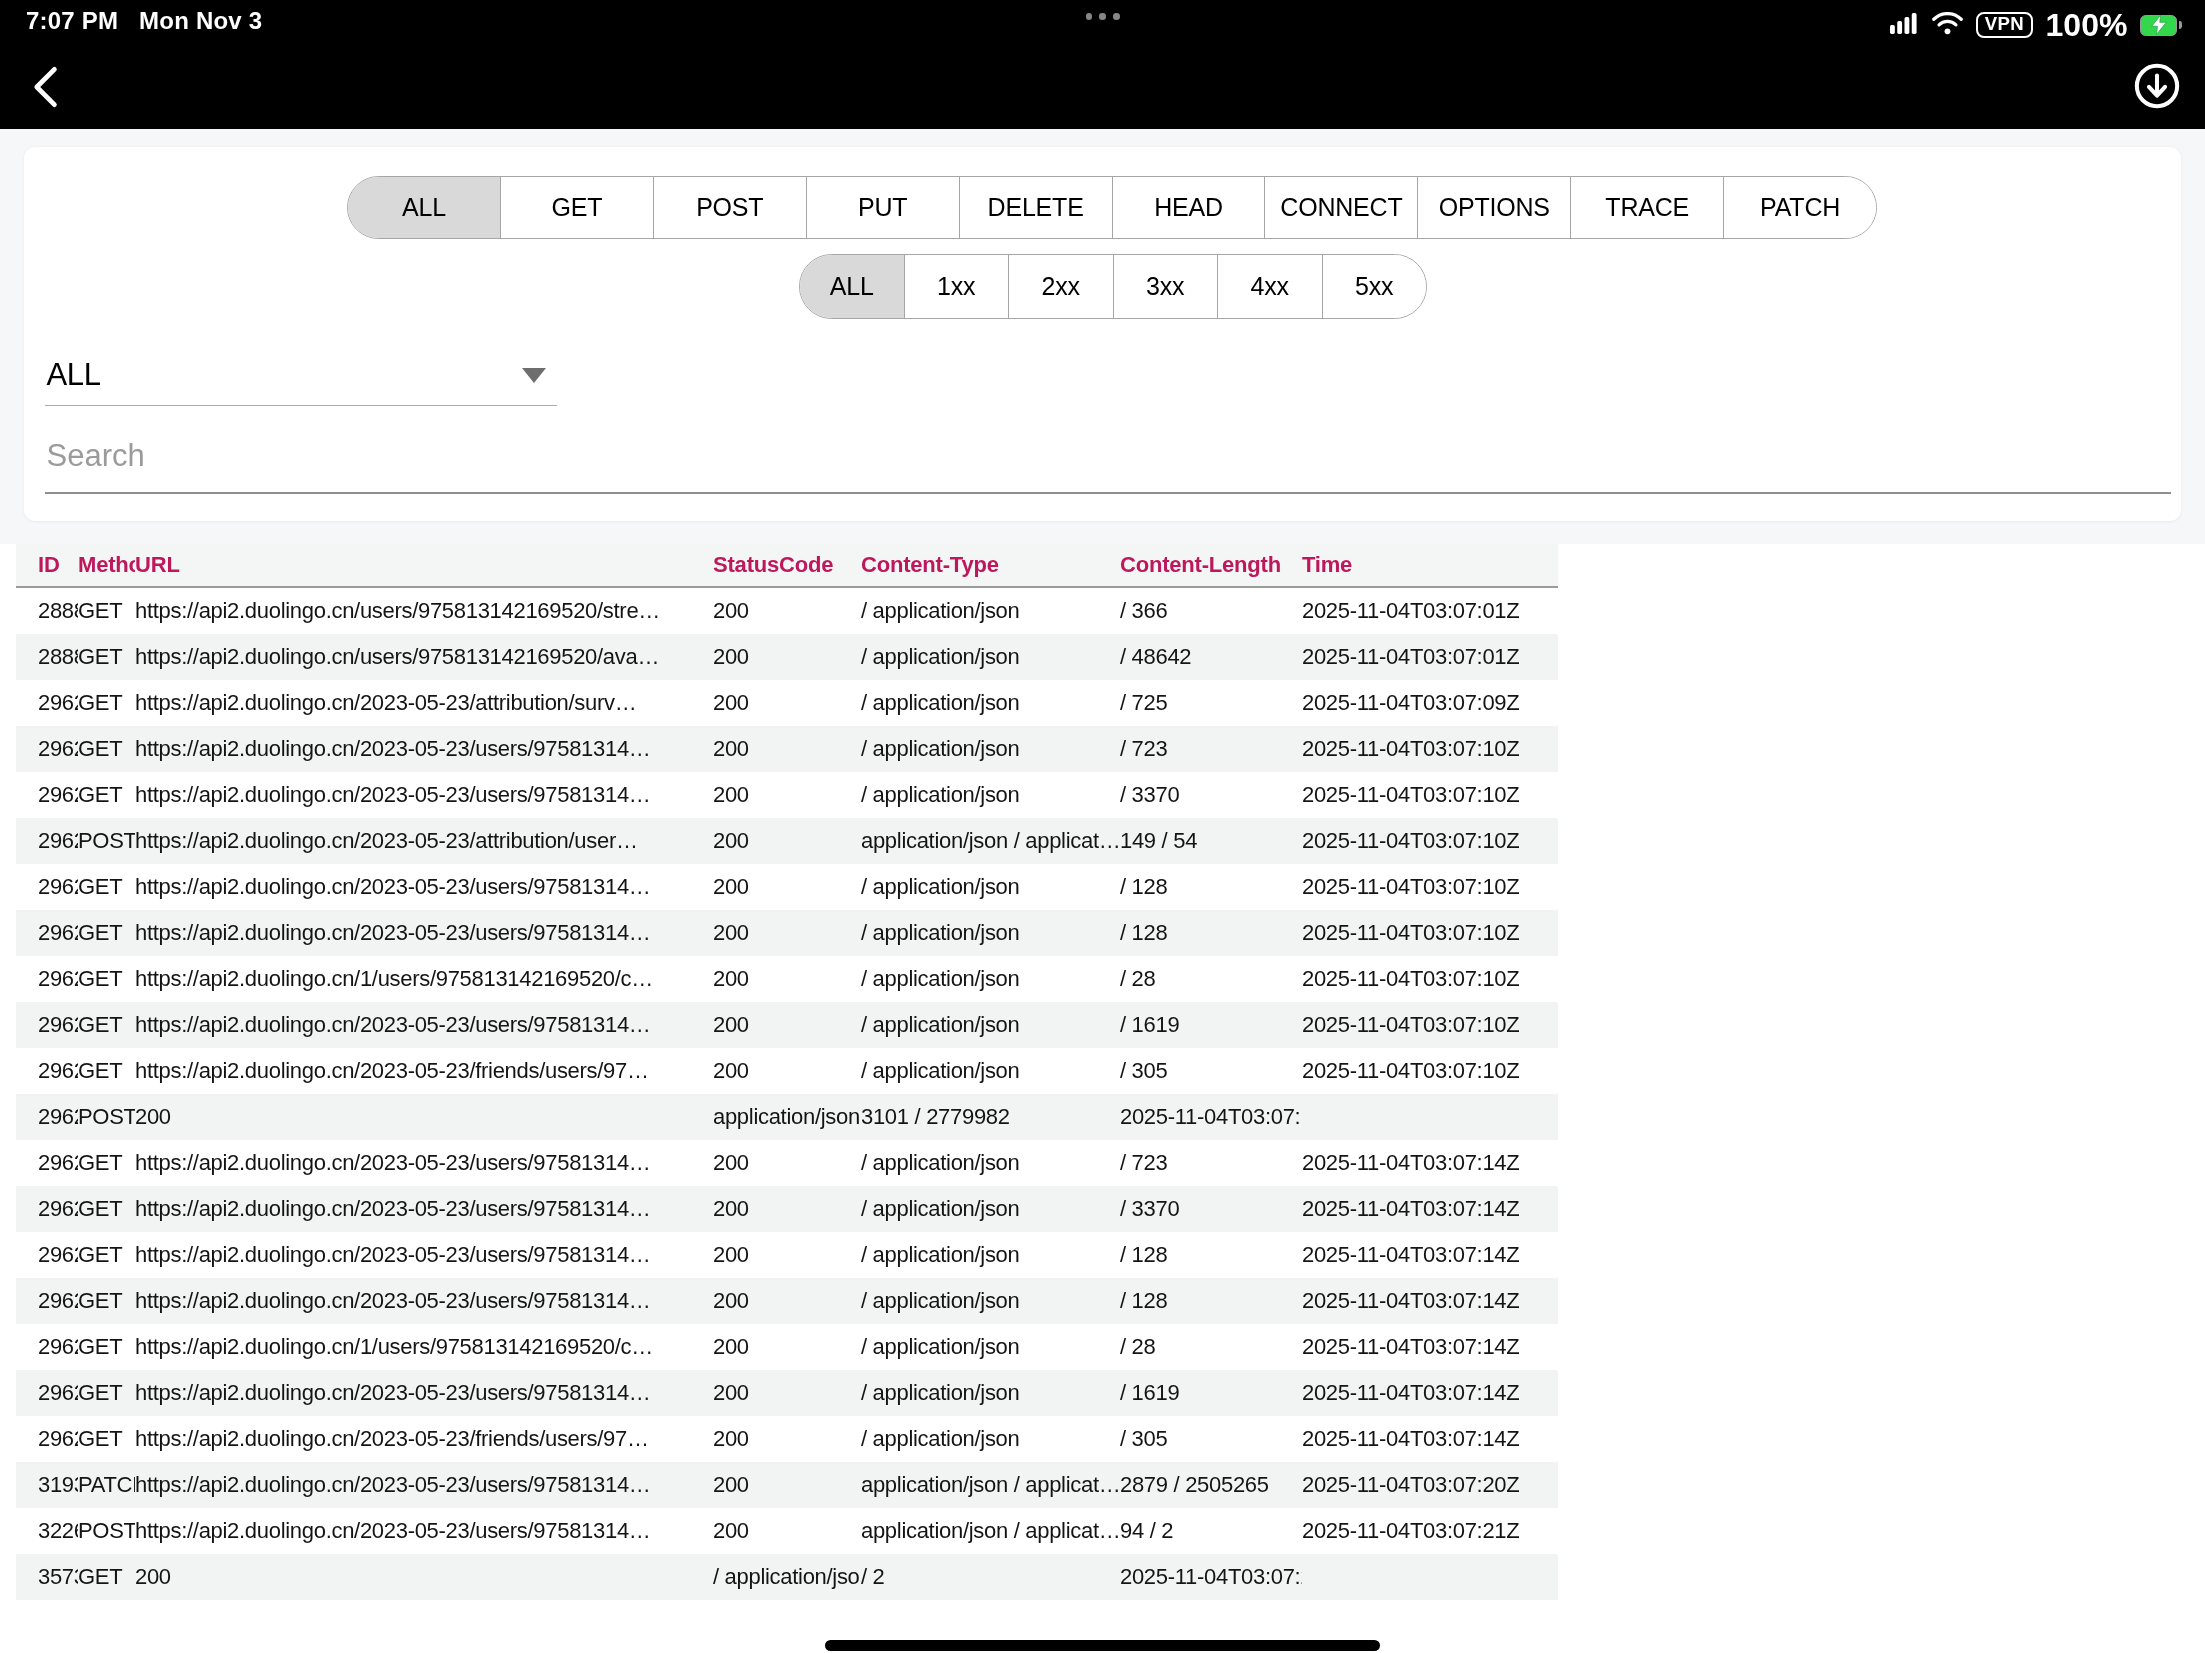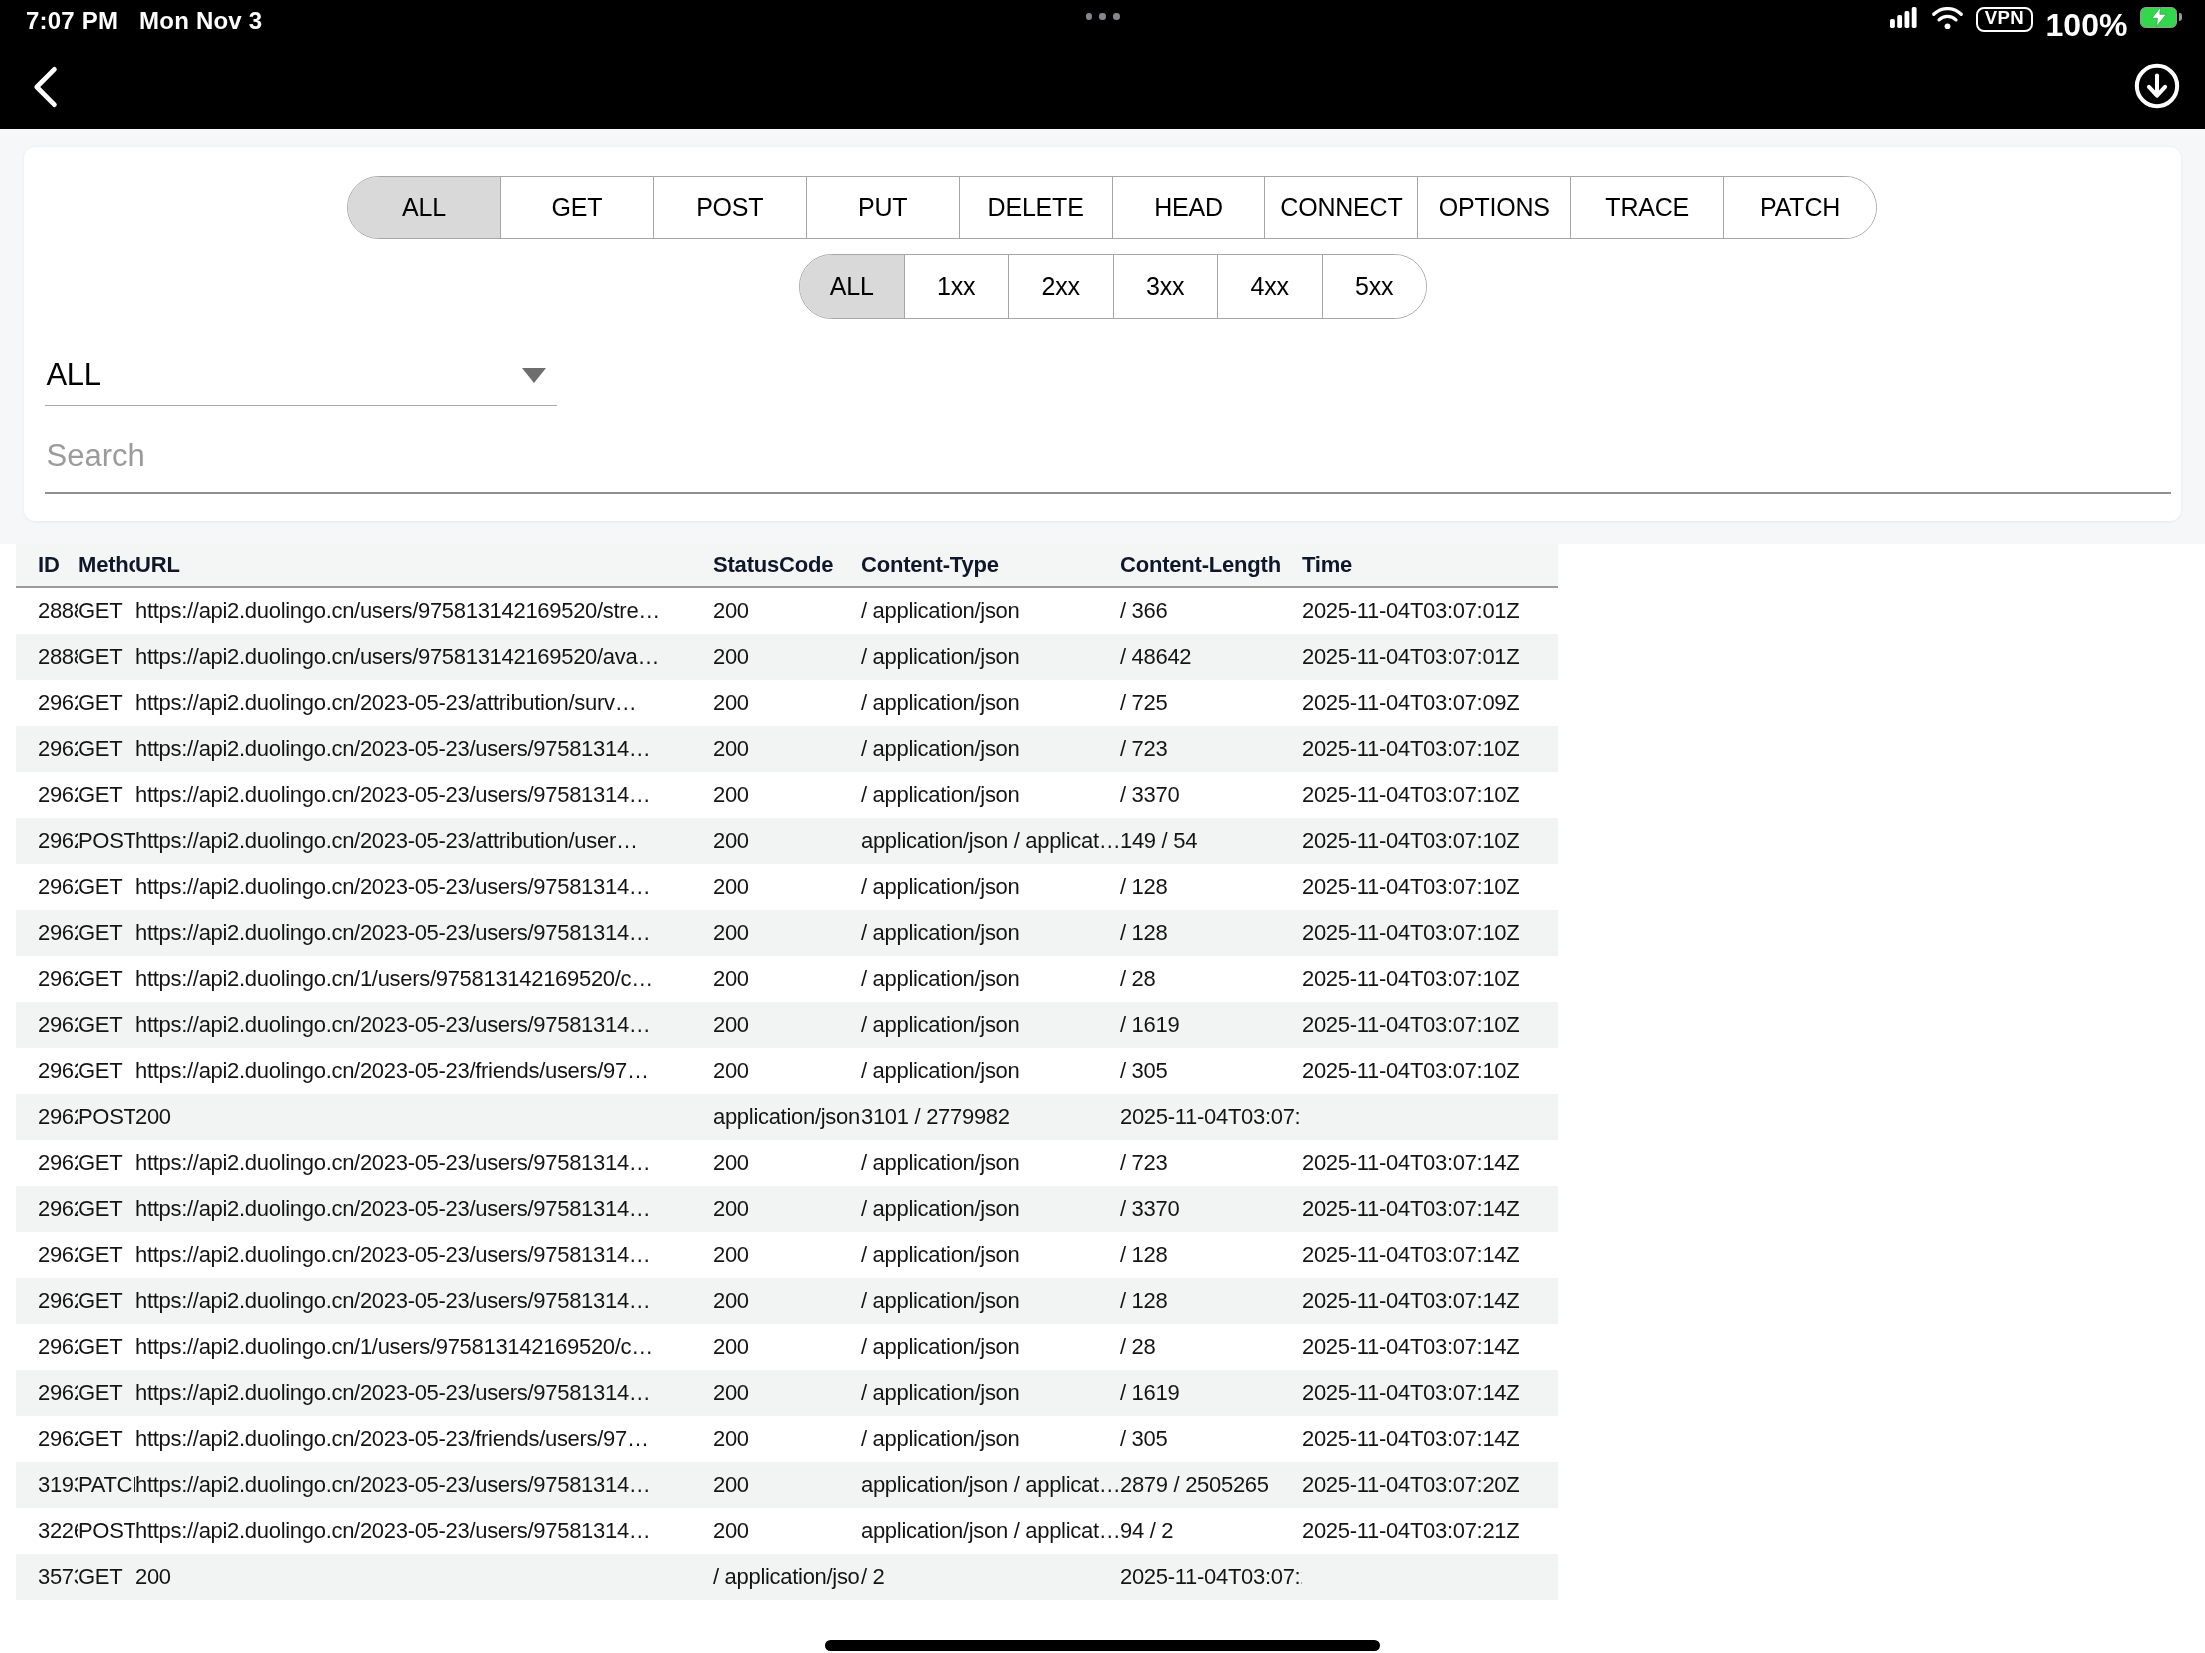--- a/index.html
+++ b/index.html
@@ -5,21 +5,21 @@
   html,body{margin:0;padding:0;width:2205px;height:1653px;overflow:hidden;
     font-family:"Liberation Sans", sans-serif;background:#f6f7f9;}
   *{box-sizing:border-box;}
 
   
   .topbar{position:absolute;left:0;top:0;width:2205px;height:129px;background:#000;color:#fff;}
   .statusbar{position:absolute;left:0;top:0;width:2205px;height:40px;display:flex;align-items:center;}
   .sb-left{position:absolute;left:26px;top:6.5px;display:flex;gap:21px;font-size:24px;font-weight:700;letter-spacing:0.2px;}
   .sb-center{position:absolute;left:50%;top:13px;transform:translateX(-50%);display:flex;gap:7.3px;}
   .sb-center i{width:6.5px;height:6.5px;border-radius:50%;background:#86868b;display:block;}
-  .sb-right{position:absolute;right:22.6px;top:6.5px;display:flex;align-items:flex-start;gap:13px;}
+  .sb-right{position:absolute;right:22.6px;top:6.5px;display:flex;align-items:center;gap:13px;}
   .vpn-badge{border:2.4px solid #fff;border-radius:8px;font-size:18.6px;font-weight:700;
     padding:0.8px 6.5px 2.4px 6.5px;line-height:1;letter-spacing:0.4px;}
   .pct{font-size:32px;font-weight:600;}
   .battery{position:relative;width:42px;height:21px;}
   .batt-body{position:absolute;left:0;top:0;width:37px;height:21px;border:1.6px solid #9a9a9e;border-radius:5.7px;background:#32d74b;}
   .batt-nub{position:absolute;right:0px;top:6.5px;width:3.2px;height:8px;background:#9a9a9e;border-radius:0 2.4px 2.4px 0;}
   .bolt{position:absolute;left:9.7px;top:0.8px;}
 
   .navrow{position:absolute;left:0;top:40px;width:2205px;height:89px;}
   .back-btn{position:absolute;left:24px;top:22.6px;width:48px;height:48px;}
@@ -48,21 +48,21 @@
   .search-input{width:100%;height:100%;border:none;outline:none;font-size:31px;color:#222;
     font-family:"Liberation Sans",sans-serif;background:transparent;padding:0 0 8px 1.6px;}
   .search-input::placeholder{color:#9b9b9b;opacity:1;}
 
   
   .detail-area{position:absolute;left:0;top:544px;width:2205px;height:1109px;background:#fff;}
   .table{position:absolute;left:16px;top:0;width:1542px;color:#141414;}
   .trow{display:grid;grid-template-columns:40px 57px 578px 148px 259px 182px 1fr;
     padding-left:22px;align-items:center;height:46px;font-size:22px;letter-spacing:-0.3px;}
   .trow > div{white-space:nowrap;overflow:hidden;}
-  .thead{height:44px;background:#f4f5f5;border-bottom:2.4px solid #9b9b9b;font-weight:700;font-size:22px;letter-spacing:-0.2px;color:#0f172a;}
+  .thead{height:44px;background:#f4f5f5;border-bottom:2.4px solid #9b9b9b;font-weight:700;font-size:22px;letter-spacing:-0.2px;color:#be185d;}
   .trow.odd{background:#fff;}
   .trow.even{background:#f2f3f3;}
 
   .home-indicator{position:absolute;left:825px;top:1640px;width:555px;height:10.5px;border-radius:5.7px;background:#000;}
 </style>
 </head>
 <body>
 
 <div class="topbar">
   <div class="statusbar">

